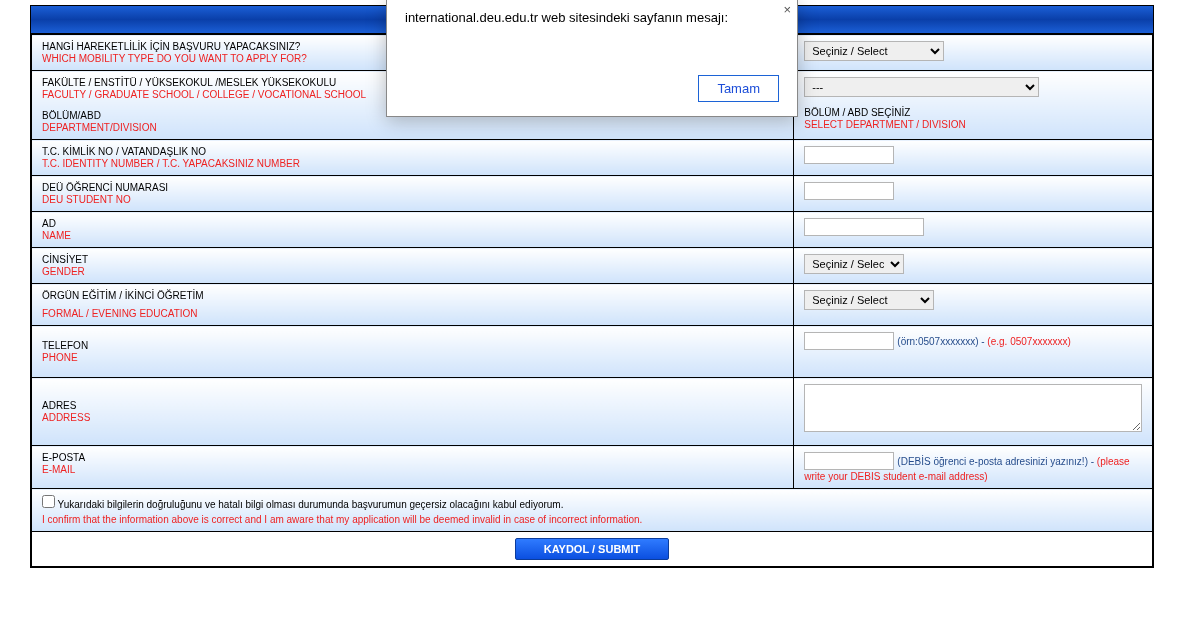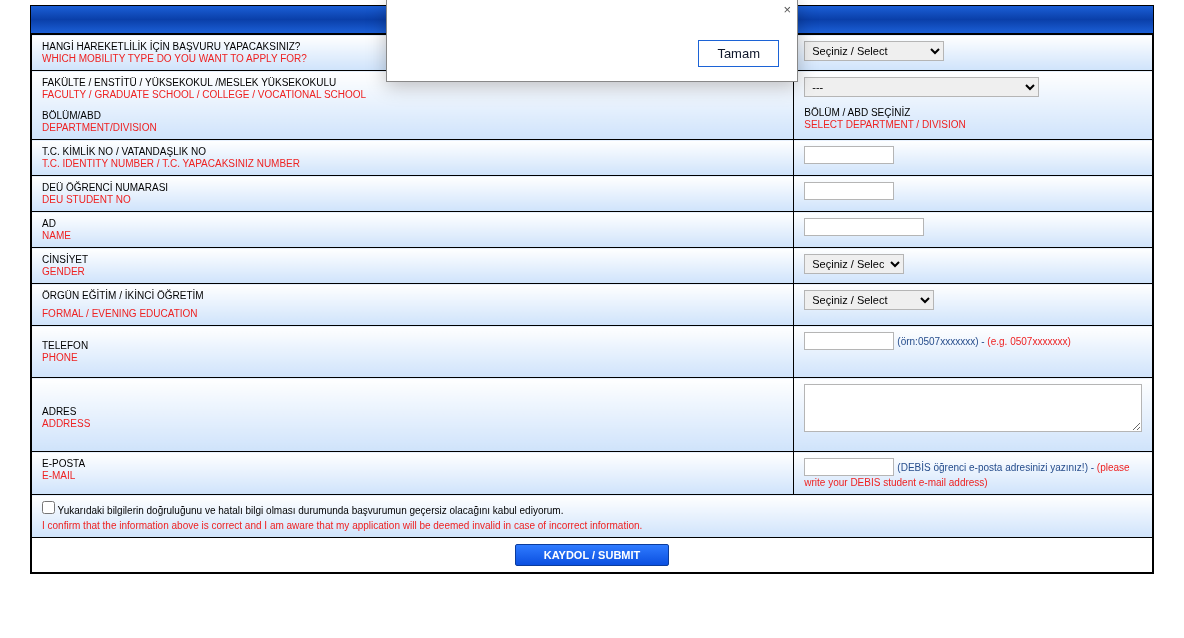--- a/index.html
+++ b/index.html
@@ -87,24 +87,25 @@
       color: #555;
       cursor: pointer;
       font-family: sans-serif;
     }
     .modal h4 { font-weight: normal; font-size: 13px; margin-bottom: 20px; }
     .modal p { font-size: 13px; margin-bottom: 2px; }
     .modal .btn-row { text-align: right; margin-top: 30px; }
     .modal .ok-btn {
       background: #fff;
       border: 1px solid #1c63d6;
-      color: #0f172a;
+      color: #1d4ed8;
       padding: 5px 18px;
       font-size: 13px;
       cursor: pointer;
+      margin-top: 20px;
     }
     .stacked { display:block; margin-top:10px; }
   </style>
 </head>
 <body>
 
 <div class="outer-wrap">
   <div class="header-bar"></div>
 
   <table class="form">
@@ -203,21 +204,21 @@
         <span class="lbl-tr">TELEFON</span>
         <span class="lbl-en">PHONE</span>
       </td>
       <td class="input-cell">
         <input type="text" style="width: 90px;">
         <span class="hint">(örn:0507xxxxxxx) - </span><span class="hint-red">(e.g. 0507xxxxxxx)</span>
       </td>
     </tr>
 
     <tr>
-      <td class="label-cell" style="padding-top:28px;padding-bottom:22px;">
+      <td class="label-cell" style="padding-top:22px;padding-bottom:22px;">
         <span class="lbl-tr">ADRES</span>
         <span class="lbl-en">ADDRESS</span>
       </td>
       <td class="input-cell">
         <textarea style=""></textarea>
       </td>
     </tr>
 
     <tr>
       <td class="label-cell">
@@ -242,16 +243,17 @@
   </tbody>
     </table>
 
   <div class="submit-row">
     <button class="submit-btn">KAYDOL / SUBMIT</button>
   </div>
 </div>
 
 <div class="modal">
   <span class="close">×</span>
+  <h4>international.deu.edu.tr web sitesindeki sayfanın mesajı:</h4>
   <div class="btn-row">
     <button class="ok-btn">Tamam</button>
   </div>
 </div>
 
 </body></html>

